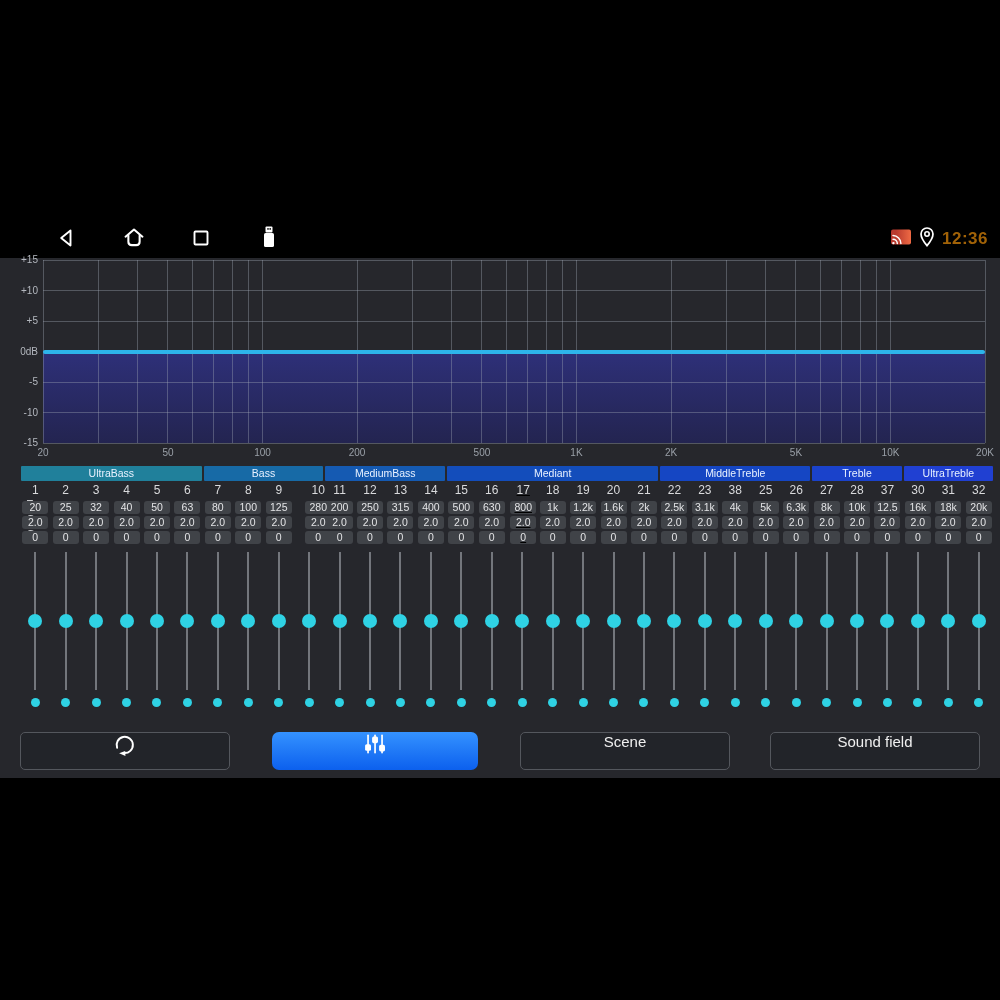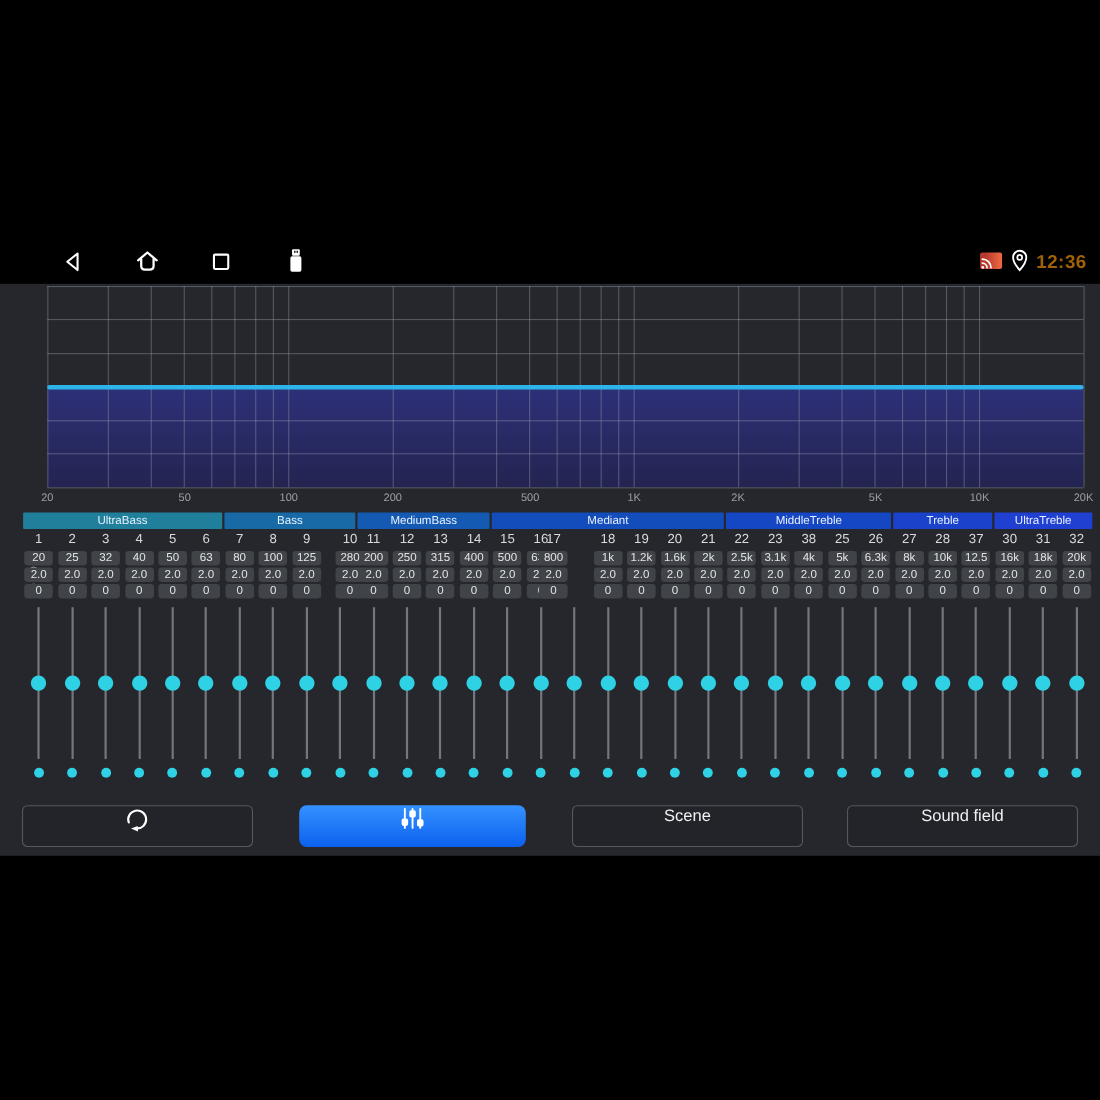--- a/index.html
+++ b/index.html
@@ -147,20 +147,29 @@
         <div class="gv" style="left: 941.5px;"></div>
         <div class="gh" style="top: -0.5px;"></div>
         <div class="gh" style="top: 30px;"></div>
         <div class="gh" style="top: 60.5px;"></div>
         <div class="gh" style="top: 91px;"></div>
         <div class="gh" style="top: 121.5px;"></div>
         <div class="gh" style="top: 152px;"></div>
         <div class="gh" style="top: 182.5px;"></div>
         <div id="respline" style="top: 89.5px; background: rgb(45, 180, 234);"></div>
       </div>
+    <div id="ylabels">
+        <span class="ylab" style="top: -6px;">+15</span>
+        <span class="ylab" style="top: 24.5px;">+10</span>
+        <span class="ylab" style="top: 55px;">+5</span>
+        <span class="ylab" style="top: 85.5px;">0dB</span>
+        <span class="ylab" style="top: 116px;">-5</span>
+        <span class="ylab" style="top: 146.5px;">-10</span>
+        <span class="ylab" style="top: 177px;">-15</span>
+      </div>
     <div id="xlabels">
         <span class="xlab" style="left: 0px;">20</span>
         <span class="xlab" style="left: 124.953px;">50</span>
         <span class="xlab" style="left: 219.477px;">100</span>
         <span class="xlab" style="left: 314px;">200</span>
         <span class="xlab" style="left: 438.953px;">500</span>
         <span class="xlab" style="left: 533.477px;">1K</span>
         <span class="xlab" style="left: 628px;">2K</span>
         <span class="xlab" style="left: 752.953px;">5K</span>
         <span class="xlab" style="left: 847.477px;">10K</span>
@@ -270,21 +279,21 @@
           <div class="pill">500</div>
           <div class="pill">2.0</div>
           <div class="pill">0</div>
         </div>
         <div class="chcol" style="left: 456.562px; width: 30.4375px;">
           <div class="chnum">16</div>
           <div class="pill">630</div>
           <div class="pill">2.0</div>
           <div class="pill">0</div>
         </div>
-        <div class="chcol" style="left: 468px; width: 30.4375px;">
+        <div class="chcol" style="left: 488px; width: 30.4375px; text-decoration: underline;">
           <div class="chnum">17</div>
           <div class="pill">800</div>
           <div class="pill">2.0</div>
           <div class="pill">0</div>
         </div>
         <div class="chcol" style="left: 517.438px; width: 30.4375px;">
           <div class="chnum">18</div>
           <div class="pill">1k</div>
           <div class="pill">2.0</div>
           <div class="pill">0</div>

